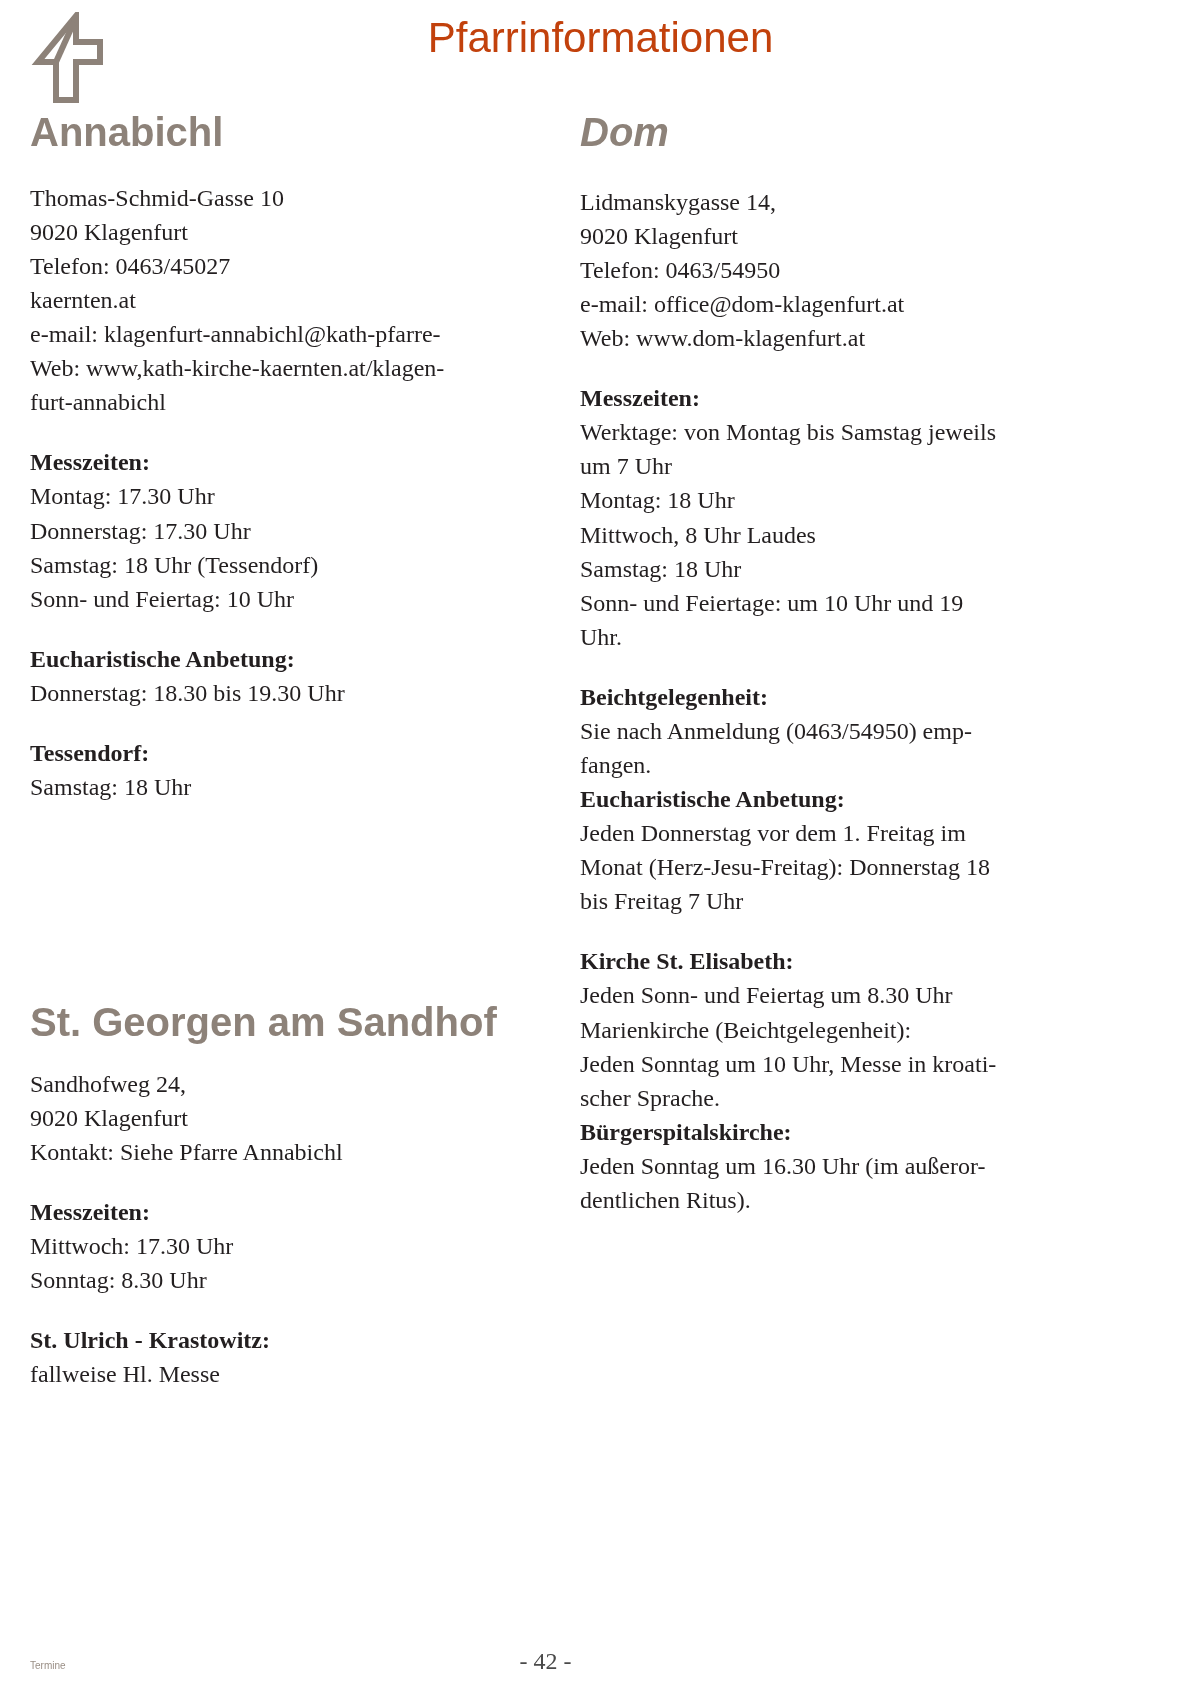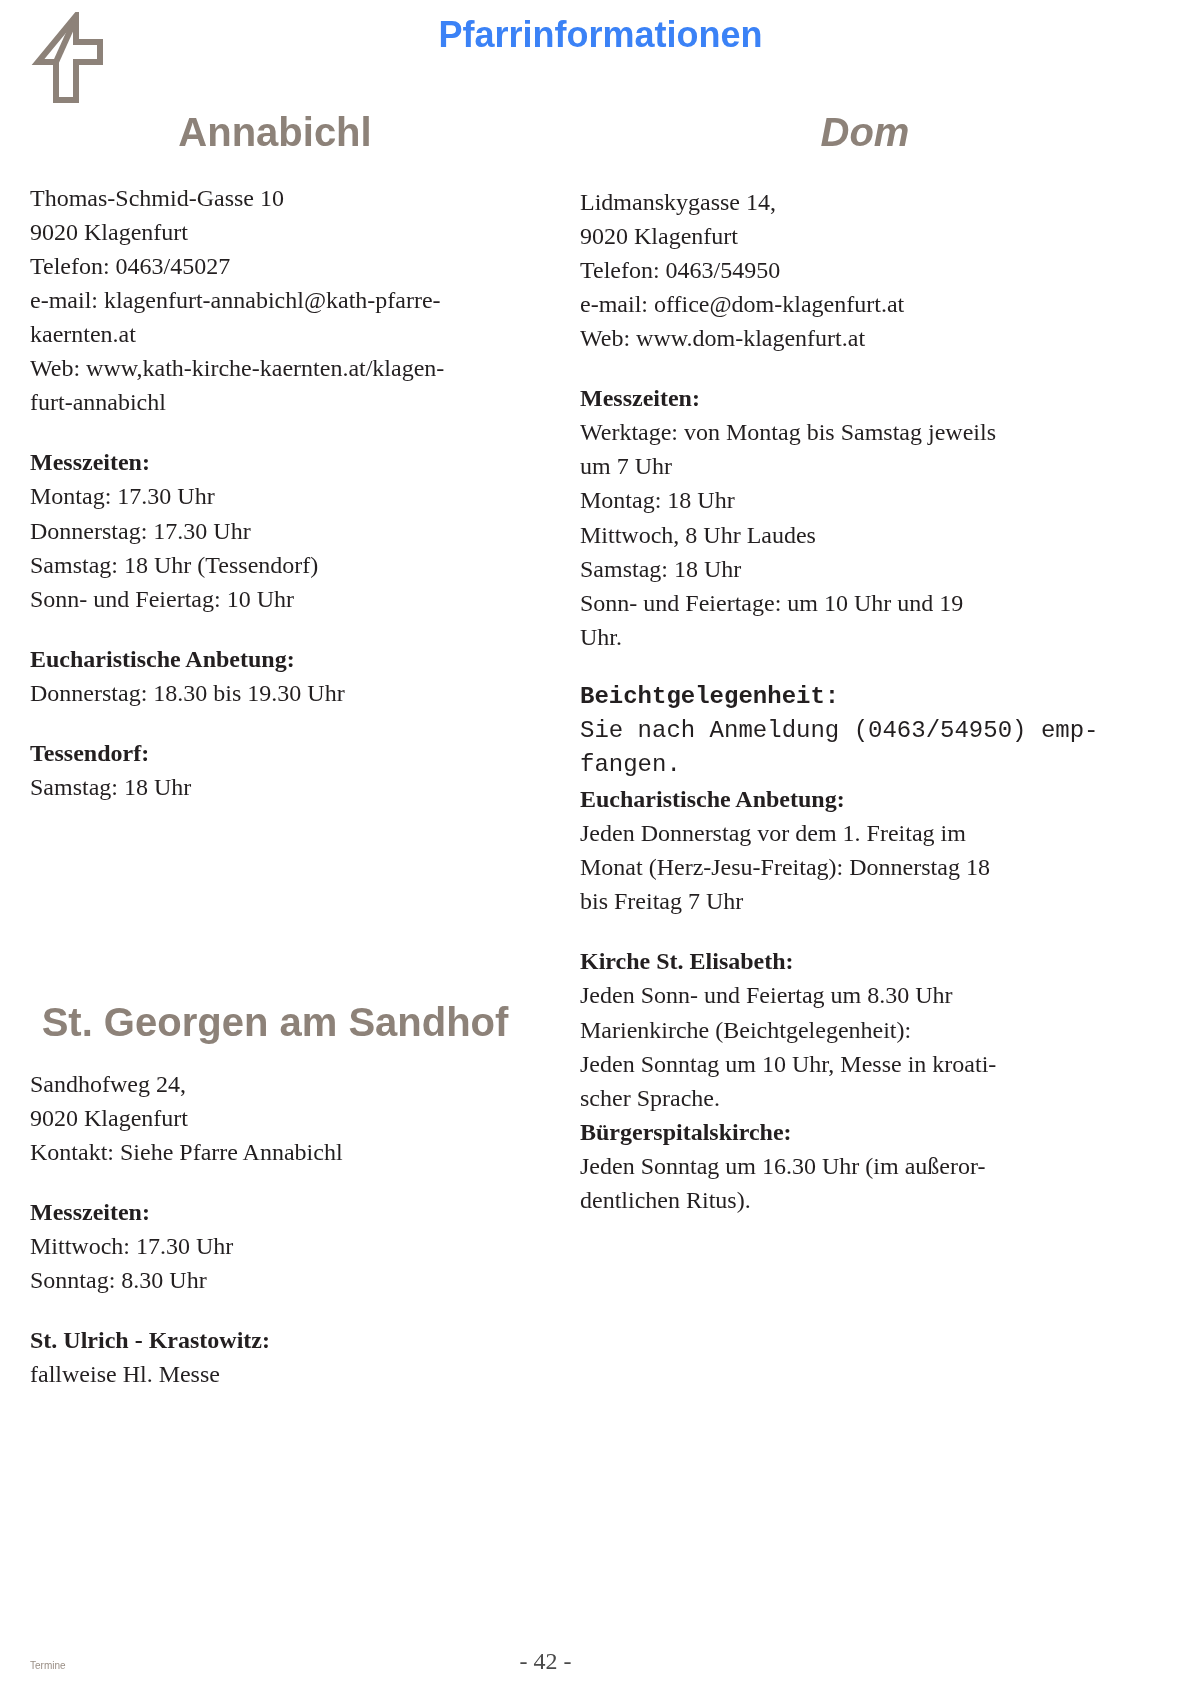--- a/index.html
+++ b/index.html
@@ -35,23 +35,23 @@
     width: 80px;
     height: 95px;
   }
   .page-title {
     position: absolute;
     left: 0;
     right: 0;
     top: 14px;
     text-align: center;
     font-family: "Liberation Sans", sans-serif;
-    font-weight: bold;
-    font-size: 36px;
-    color: #3b82f6;
+    font-weight: normal;
+    font-size: 42px;
+    color: #c2410c;
     letter-spacing: 0px;
     padding-left: 20px;
   }
 
   
   .columns {
     position: relative;
     display: flex;
     gap: 0px;
   }
@@ -65,21 +65,21 @@
   .col-right {
     width: 610px;
     padding-left: 40px;
   }
 
   .section-title {
     font-family: "Liberation Sans", sans-serif;
     font-weight: bold;
     color: #8d8279;
     font-size: 40px;
-    text-align: center;
+    text-align: left;
     line-height: 1.12;
     margin: 0 0 26px 0;
   }
   .section-title.small-gap {
     margin-bottom: 22px;
   }
   .col-right .section-title {
     margin-bottom: 30px;
     font-style: italic;
   }
@@ -151,22 +151,22 @@
   <div class="columns">
 
     <div class="col col-left">
 
       <h2 class="section-title">Annabichl</h2>
 
       <div class="body-text block">
         <span class="ln">Thomas-Schmid-Gasse 10</span>
         <span class="ln">9020 Klagenfurt</span>
         <span class="ln">Telefon: 0463/45027</span>
+        <span class="ln">kaernten.at</span>
         <span class="ln">e-mail: klagenfurt-annabichl@kath-pfarre-</span>
-        <span class="ln">kaernten.at</span>
         <span class="ln">Web: www,kath-kirche-kaernten.at/klagen-</span>
         <span class="ln">furt-annabichl</span>
       </div>
 
       <div class="body-text block">
         <span class="ln lbl">Messzeiten:</span>
         <span class="ln">Montag: 17.30 Uhr</span>
         <span class="ln">Donnerstag: 17.30 Uhr</span>
         <span class="ln">Samstag: 18 Uhr (Tessendorf)</span>
         <span class="ln">Sonn- und Feiertag: 10 Uhr</span>
@@ -223,21 +223,21 @@
         <span class="ln lbl">Messzeiten:</span>
         <span class="ln">Werktage: von Montag bis Samstag jeweils</span>
         <span class="ln">um 7 Uhr</span>
         <span class="ln">Montag: 18 Uhr</span>
         <span class="ln">Mittwoch, 8 Uhr Laudes</span>
         <span class="ln">Samstag: 18 Uhr</span>
         <span class="ln">Sonn- und Feiertage: um 10 Uhr und 19</span>
         <span class="ln">Uhr.</span>
       </div>
 
-      <div class="body-text" style="margin-bottom:0;font-family:Liberation Mono, monospace;">
+      <div class="body-text" style="margin-bottom:0;">
         <span class="ln lbl">Beichtgelegenheit:</span>
         <span class="ln">Sie nach Anmeldung (0463/54950) emp-</span>
         <span class="ln">fangen.</span>
       </div>
 
       <div class="body-text block">
         <span class="ln lbl">Eucharistische Anbetung:</span>
         <span class="ln">Jeden Donnerstag vor dem 1. Freitag im</span>
         <span class="ln">Monat (Herz-Jesu-Freitag): Donnerstag 18</span>
         <span class="ln">bis Freitag 7 Uhr</span>

